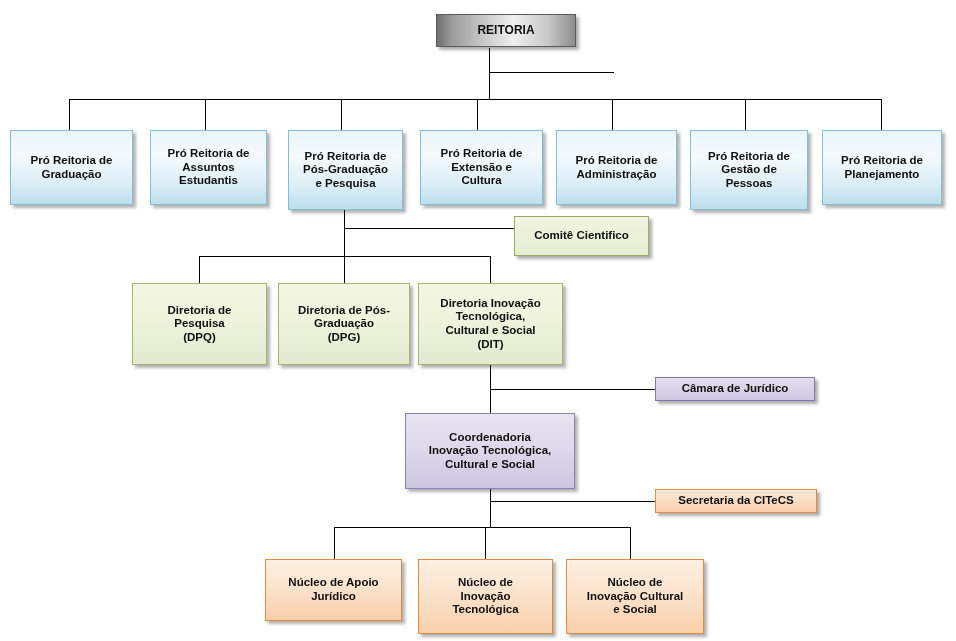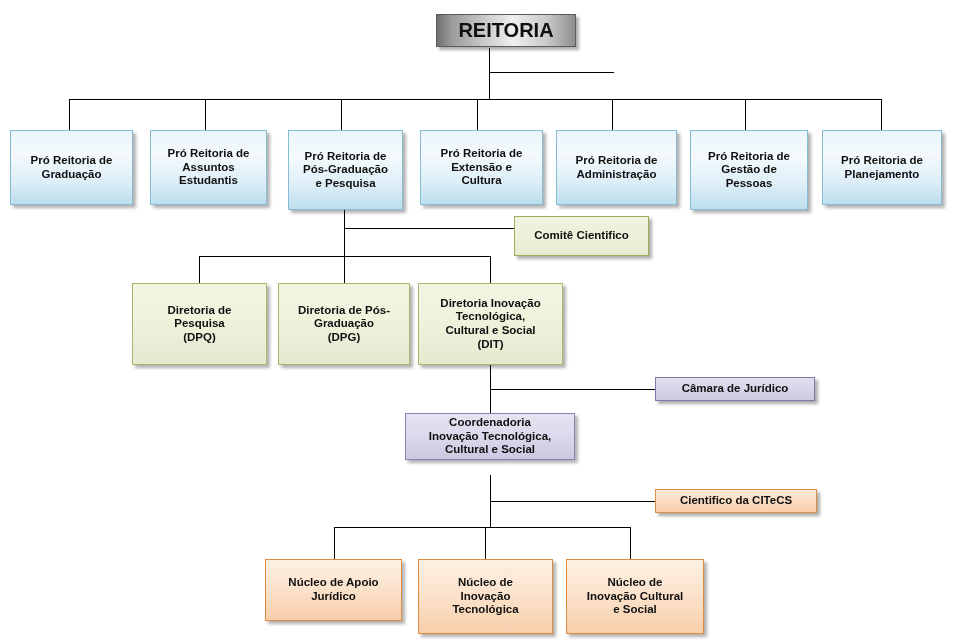--- a/index.html
+++ b/index.html
@@ -50,21 +50,21 @@
     background:linear-gradient(to bottom,#fdf0e2 0%,#fbe3cd 45%,#f8cfab 100%);
     border:1px solid #e08a42;
     box-shadow:3px 3px 3px rgba(0,0,0,.30);
   }
   .orange-small{
     background:linear-gradient(to bottom,#fceada 0%,#f9cfa9 100%);
     border:1px solid #e08a42;
     box-shadow:3px 3px 3px rgba(0,0,0,.32);
   }
 
-  .sz-title{font-size:20px;}
+  .sz-title{font-size:12px;}
   .sz-sub{font-size:12px;}
   .sz-body{font-size:11.5px;}
   .sz-small{font-size:11.5px;}
 
   
   .ln{position:absolute;background:#000;z-index:1;}
   .lnv{width:1px;}
   .lnh{height:1px;}
 </style>
 </head>
@@ -143,26 +143,26 @@
     <span>Diretoria de Pós-<br>Graduação<br>(DPG)</span>
   </div>
   <div class="node green sz-body" style="left:418px;top:283px;width:145px;height:82px;">
     <span>Diretoria Inovação<br>Tecnológica,<br>Cultural e Social<br>(DIT)</span>
   </div>
 
   <div class="node purple-small sz-small" style="left:655px;top:377px;width:160px;height:24px;">
     <span>Câmara de Jurídico</span>
   </div>
 
-  <div class="node purple sz-body" style="left:405px;top:413px;width:170px;height:47px;">
+  <div class="node purple sz-body" style="left:405px;top:413px;width:170px;height:76px;">
     <span>Coordenadoria<br>Inovação Tecnológica,<br>Cultural e Social</span>
   </div>
 
   <div class="node orange-small sz-small" style="left:655px;top:489px;width:162px;height:24px;">
-    <span>Cientifico da CITeCS</span>
+    <span>Secretaria da CITeCS</span>
   </div>
 
   <div class="node orange sz-body" style="left:265px;top:559px;width:137px;height:62px;">
     <span>Núcleo de Apoio<br>Jurídico</span>
   </div>
   <div class="node orange sz-body" style="left:418px;top:559px;width:135px;height:75px;">
     <span>Núcleo de<br>Inovação<br>Tecnológica</span>
   </div>
   <div class="node orange sz-body" style="left:566px;top:559px;width:138px;height:75px;">
     <span>Núcleo de<br>Inovação Cultural<br>e Social</span>

